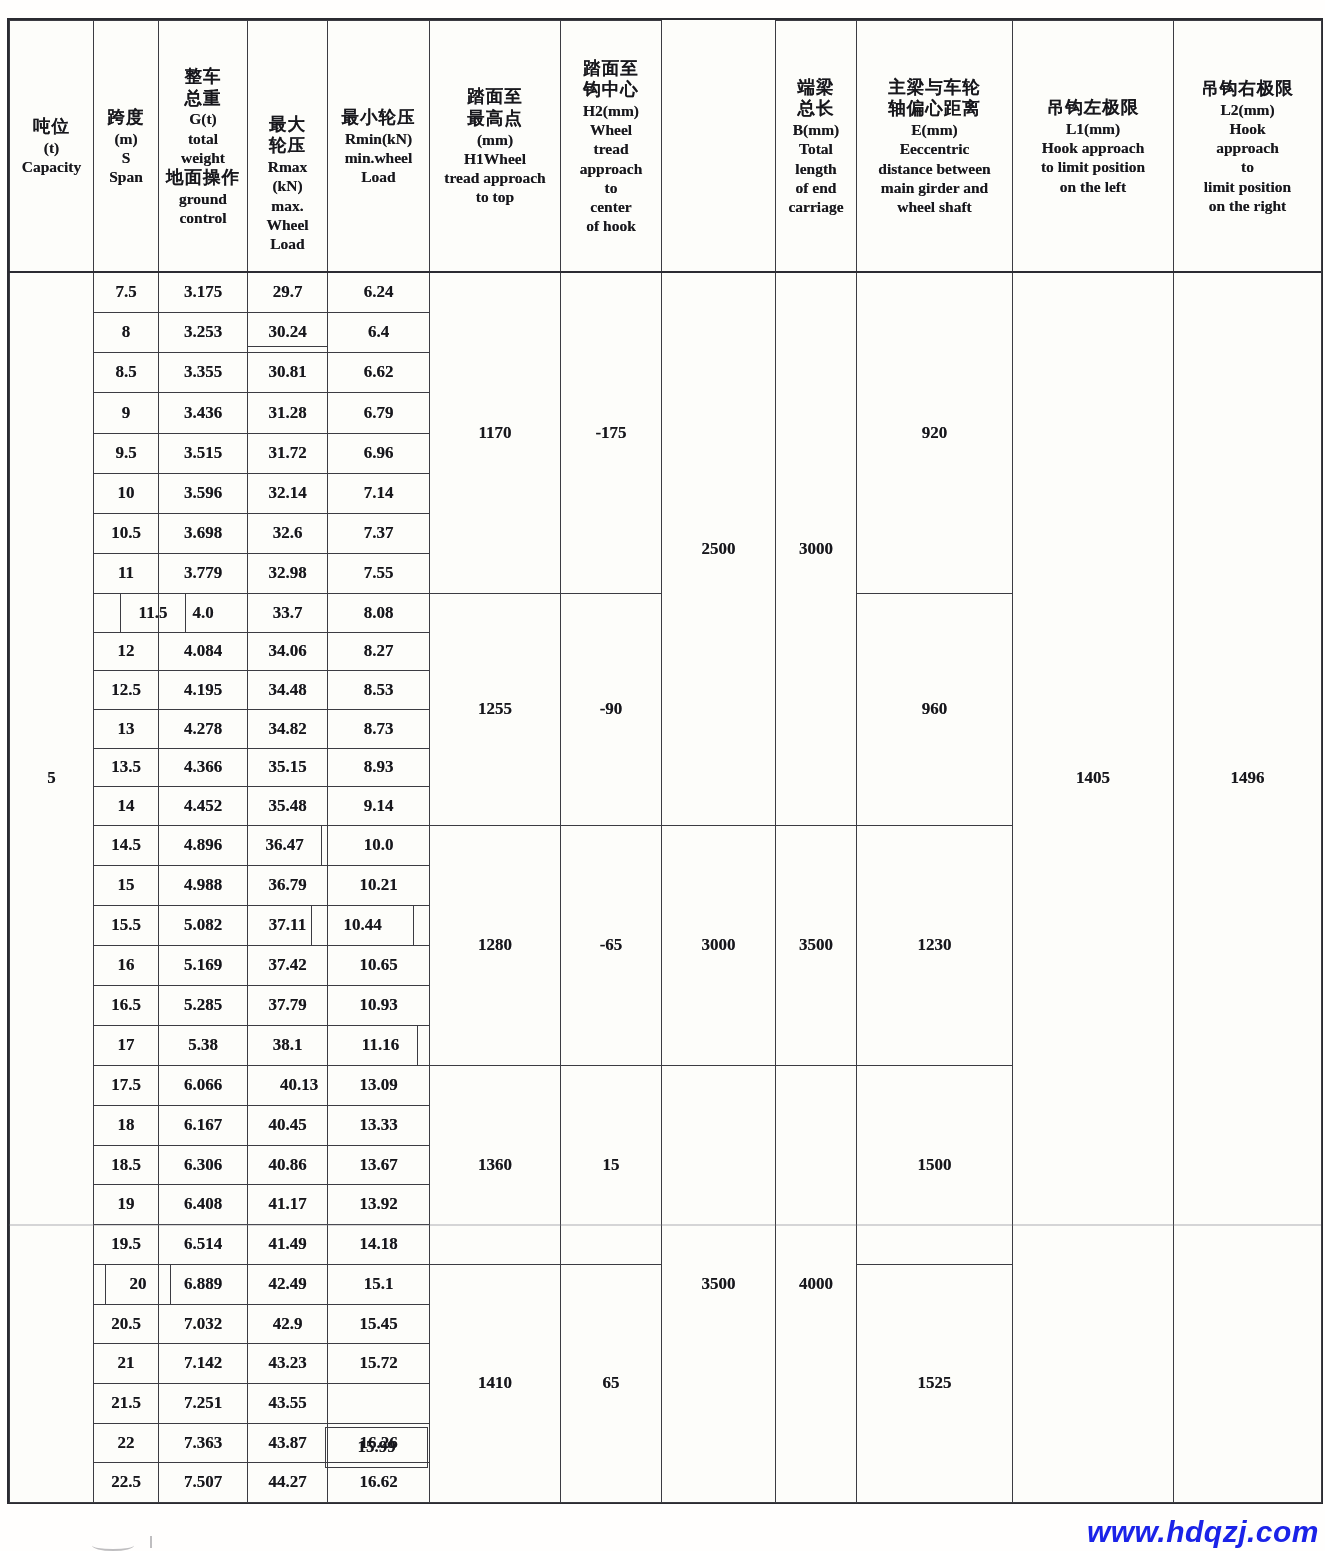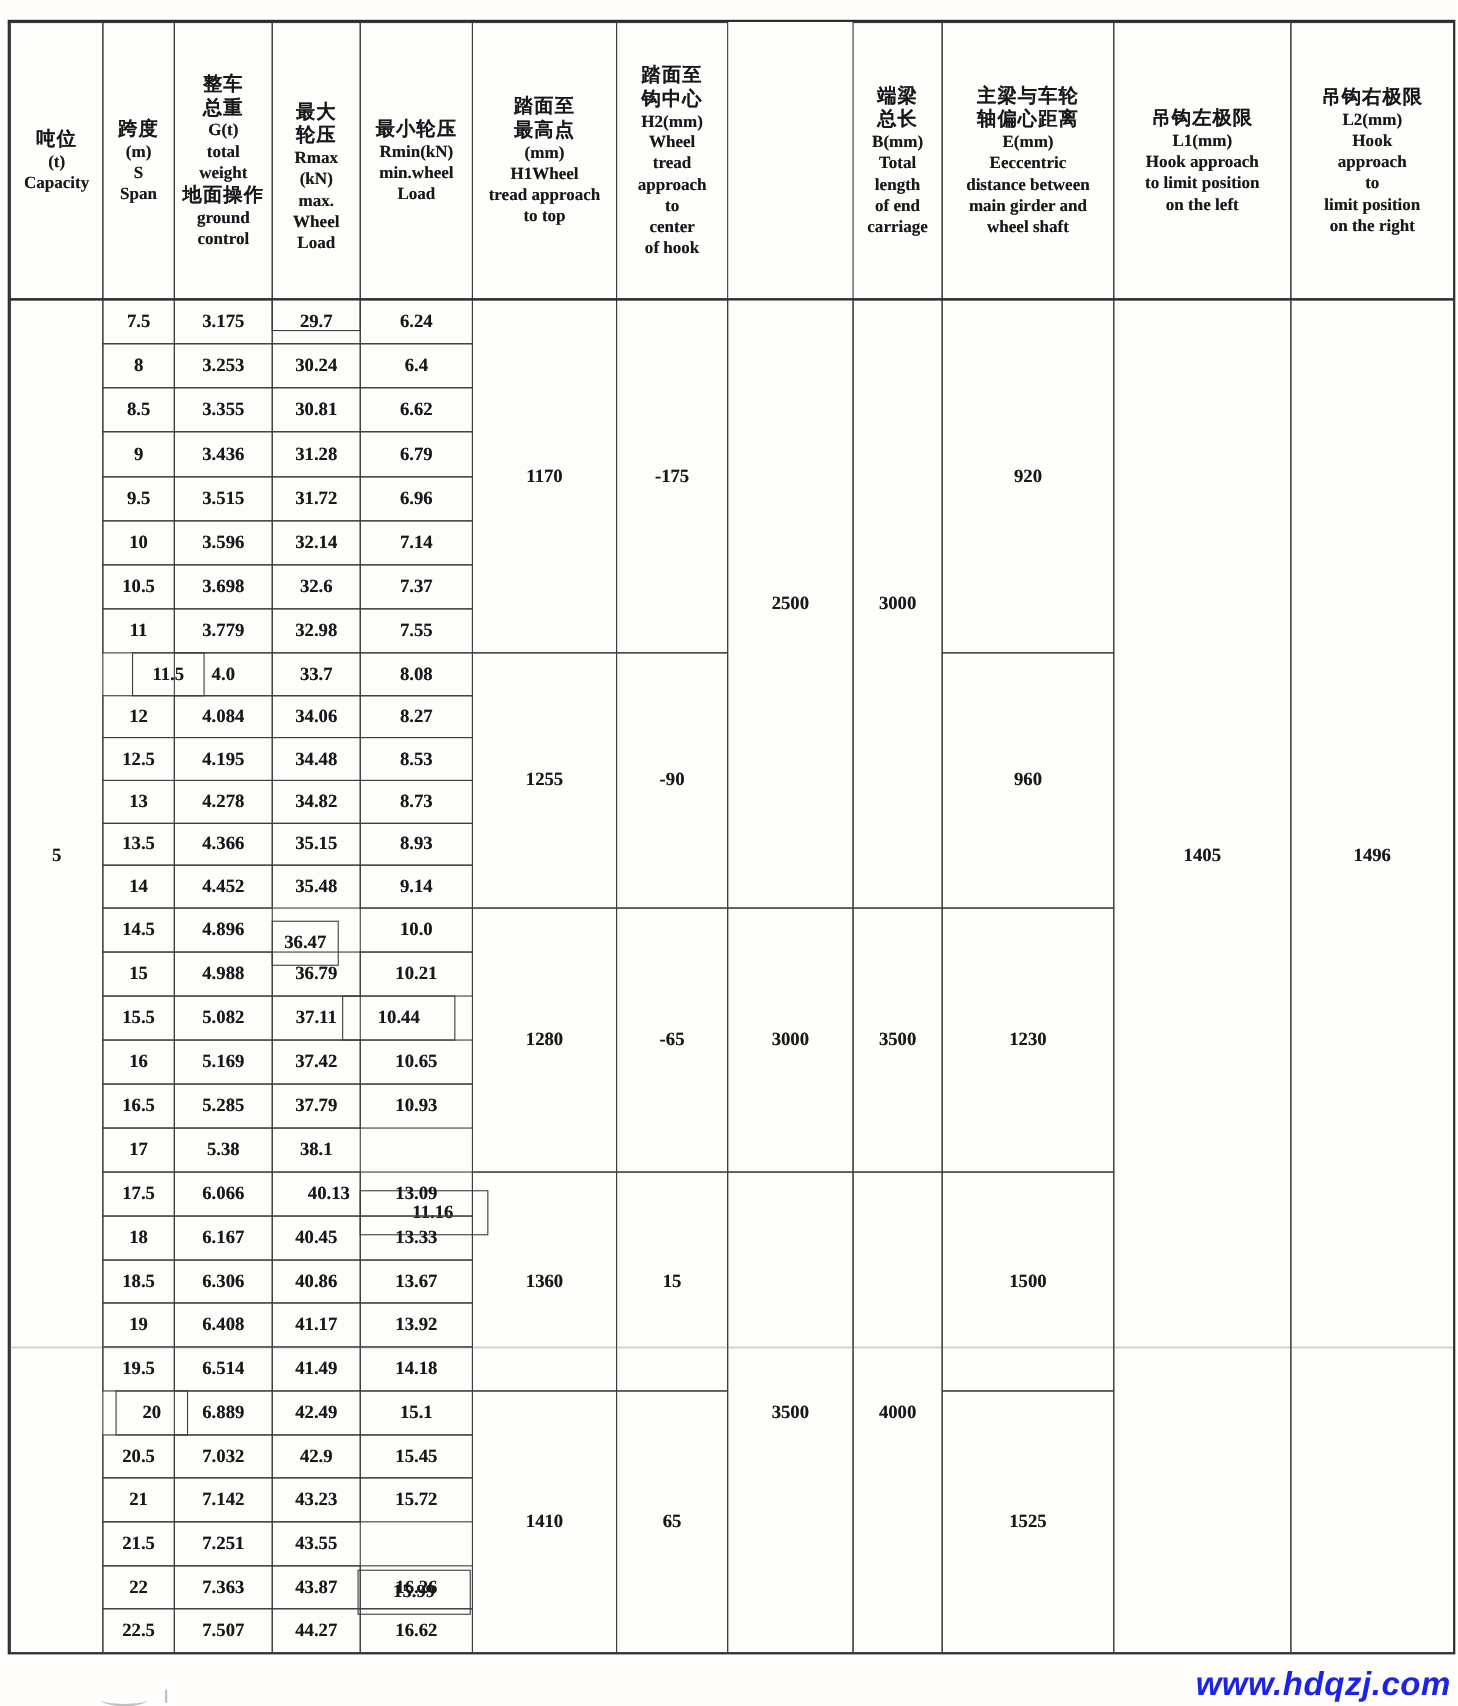--- a/index.html
+++ b/index.html
@@ -40,21 +40,21 @@
       <div class="cell" style="left: 149px; top: 0px; width: 90px; height: 253px;">
         <div class="hl cjk">整车</div>
         <div class="hl cjk">总重</div>
         <div class="hl">G(t)</div>
         <div class="hl">total</div>
         <div class="hl">weight</div>
         <div class="hl cjk">地面操作</div>
         <div class="hl">ground</div>
         <div class="hl">control</div>
       </div>
-      <div class="cell" style="left: 238px; top: 0px; width: 81px; height: 281px;">
+      <div class="cell" style="left: 238px; top: 0px; width: 81px; height: 327px;">
         <div class="hl cjk">最大</div>
         <div class="hl cjk">轮压</div>
         <div class="hl">Rmax</div>
         <div class="hl">(kN)</div>
         <div class="hl">max.</div>
         <div class="hl">Wheel</div>
         <div class="hl">Load</div>
       </div>
       <div class="cell" style="left: 318px; top: 0px; width: 103px; height: 253px;">
         <div class="hl cjk">最小轮压</div>
@@ -176,42 +176,42 @@
       <div class="cell" style="left: 84px; top: 728px; width: 66px; height: 39px;">13.5</div>
       <div class="cell" style="left: 149px; top: 728px; width: 90px; height: 39px;">4.366</div>
       <div class="cell" style="left: 238px; top: 728px; width: 81px; height: 39px;">35.15</div>
       <div class="cell" style="left: 318px; top: 728px; width: 103px; height: 39px;">8.93</div>
       <div class="cell" style="left: 84px; top: 766px; width: 66px; height: 40px;">14</div>
       <div class="cell" style="left: 149px; top: 766px; width: 90px; height: 40px;">4.452</div>
       <div class="cell" style="left: 238px; top: 766px; width: 81px; height: 40px;">35.48</div>
       <div class="cell" style="left: 318px; top: 766px; width: 103px; height: 40px;">9.14</div>
       <div class="cell" style="left: 84px; top: 805px; width: 66px; height: 41px;">14.5</div>
       <div class="cell" style="left: 149px; top: 805px; width: 90px; height: 41px;">4.896</div>
-      <div class="cell" style="left: 238px; top: 805px; width: 61px; height: 41px; margin-top: 12px;">36.47</div>
+      <div class="cell" style="left: 238px; top: 805px; width: 75px; height: 41px;">36.47</div>
       <div class="cell" style="left: 318px; top: 805px; width: 103px; height: 41px;">10.0</div>
       <div class="cell" style="left: 84px; top: 845px; width: 66px; height: 41px;">15</div>
       <div class="cell" style="left: 149px; top: 845px; width: 90px; height: 41px;">4.988</div>
       <div class="cell" style="left: 238px; top: 845px; width: 81px; height: 41px;">36.79</div>
       <div class="cell" style="left: 318px; top: 845px; width: 103px; height: 41px;">10.21</div>
       <div class="cell" style="left: 84px; top: 885px; width: 66px; height: 41px;">15.5</div>
       <div class="cell" style="left: 149px; top: 885px; width: 90px; height: 41px;">5.082</div>
       <div class="cell" style="left: 238px; top: 885px; width: 81px; height: 41px;">37.11</div>
       <div class="cell" style="left: 302px; top: 885px; width: 103px; height: 41px;">10.44</div>
       <div class="cell" style="left: 84px; top: 925px; width: 66px; height: 41px;">16</div>
       <div class="cell" style="left: 149px; top: 925px; width: 90px; height: 41px;">5.169</div>
       <div class="cell" style="left: 238px; top: 925px; width: 81px; height: 41px;">37.42</div>
       <div class="cell" style="left: 318px; top: 925px; width: 103px; height: 41px;">10.65</div>
       <div class="cell" style="left: 84px; top: 965px; width: 66px; height: 41px;">16.5</div>
       <div class="cell" style="left: 149px; top: 965px; width: 90px; height: 41px;">5.285</div>
       <div class="cell" style="left: 238px; top: 965px; width: 81px; height: 41px;">37.79</div>
       <div class="cell" style="left: 318px; top: 965px; width: 103px; height: 41px;">10.93</div>
       <div class="cell" style="left: 84px; top: 1005px; width: 66px; height: 41px;">17</div>
       <div class="cell" style="left: 149px; top: 1005px; width: 90px; height: 41px;">5.38</div>
       <div class="cell" style="left: 238px; top: 1005px; width: 81px; height: 41px;">38.1</div>
-      <div class="cell" style="left: 318px; top: 1062px; width: 117px; height: 41px; padding-left: 16px;">11.16</div>
+      <div class="cell" style="left: 318px; top: 1005px; width: 91px; height: 41px; padding-left: 16px;">11.16</div>
       <div class="cell" style="left: 84px; top: 1045px; width: 66px; height: 41px;">17.5</div>
       <div class="cell" style="left: 149px; top: 1045px; width: 90px; height: 41px;">6.066</div>
       <div class="cell" style="left: 238px; top: 1045px; width: 81px; height: 41px; padding-left: 23px;">40.13</div>
       <div class="cell" style="left: 318px; top: 1045px; width: 103px; height: 41px;">13.09</div>
       <div class="cell" style="left: 84px; top: 1085px; width: 66px; height: 41px;">18</div>
       <div class="cell" style="left: 149px; top: 1085px; width: 90px; height: 41px;">6.167</div>
       <div class="cell" style="left: 238px; top: 1085px; width: 81px; height: 41px;">40.45</div>
       <div class="cell" style="left: 318px; top: 1085px; width: 103px; height: 41px;">13.33</div>
       <div class="cell" style="left: 84px; top: 1125px; width: 66px; height: 40px;">18.5</div>
       <div class="cell" style="left: 149px; top: 1125px; width: 90px; height: 40px;">6.306</div>

